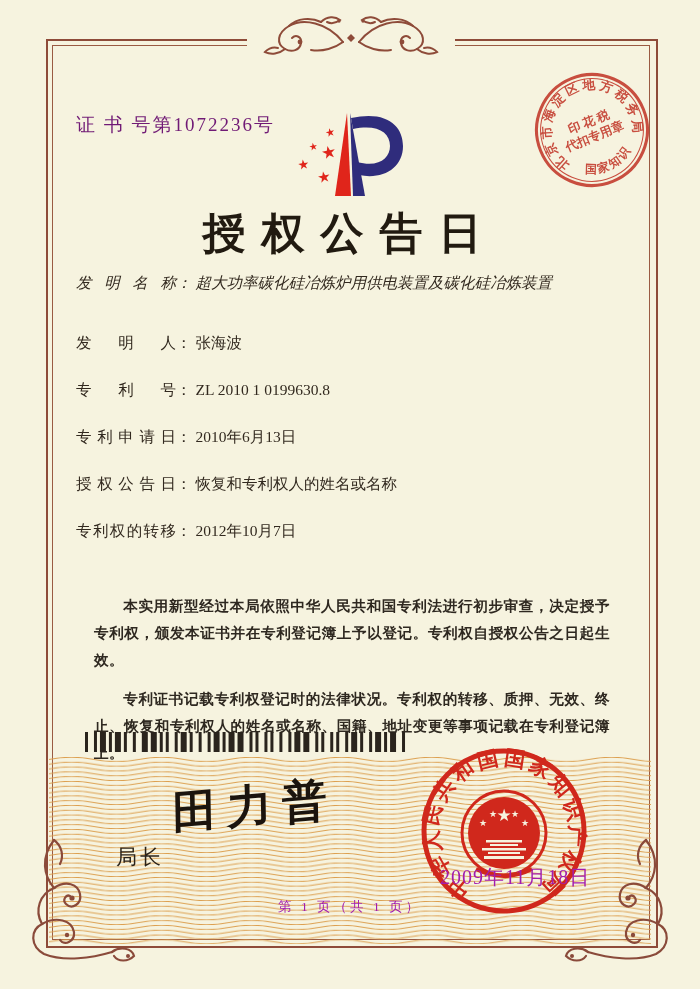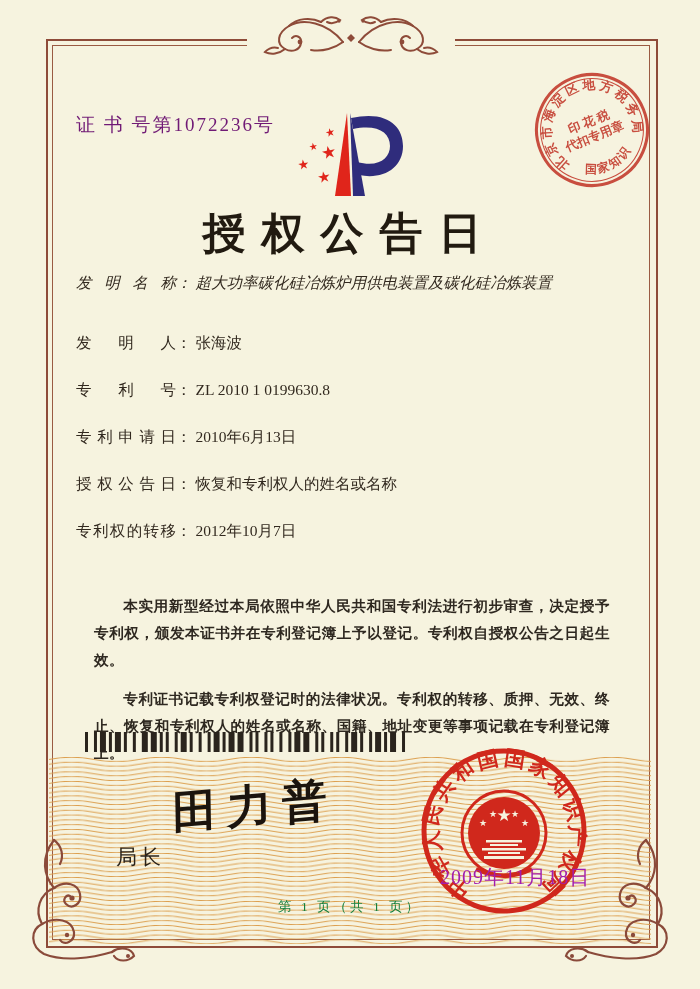--- a/index.html
+++ b/index.html
@@ -25,21 +25,21 @@
   .body-text{position:absolute;left:82px;top:581px;width:540px;z-index:5;}
   .body-text p{margin:12px;padding:0;font-size:14.6px;line-height:27px;font-weight:700;
                color:#2e2820;text-indent:2em;text-align:justify;letter-spacing:0.5px;}
   .barcode{position:absolute;left:85px;top:732px;width:326px;height:20px;z-index:5;}
   .director{position:absolute;left:116px;top:811px;font-size:21px;letter-spacing:3px;color:#2a2219;z-index:6;margin-top:32px;}
   .signature{position:absolute;left:172px;top:776px;font-size:45px;font-weight:700;letter-spacing:10px;
              color:#1b140e;transform:rotate(-5deg) skewX(-4deg);z-index:6;white-space:nowrap;}
   .seal{position:absolute;left:418px;top:745px;width:172px;height:172px;z-index:5;}
   .seal-date{position:absolute;left:440px;top:864px;font-size:20px;letter-spacing:1px;color:#a21caf;z-index:7;}
   .footer{position:absolute;left:0;right:0;top:898px;text-align:center;font-size:13.5px;
-          letter-spacing:3px;color:#15803d;z-index:6;}
+          letter-spacing:3px;color:#a21caf;z-index:6;}
   .stamp{position:absolute;left:533px;top:71px;width:118px;height:118px;transform:rotate(-22deg);
          opacity:0.88;z-index:5;}
 </style>
 </head>
 <body>
 
 <div class="page">
 
   <div class="frame-outer"></div>
   <div class="frame-inner"></div>

